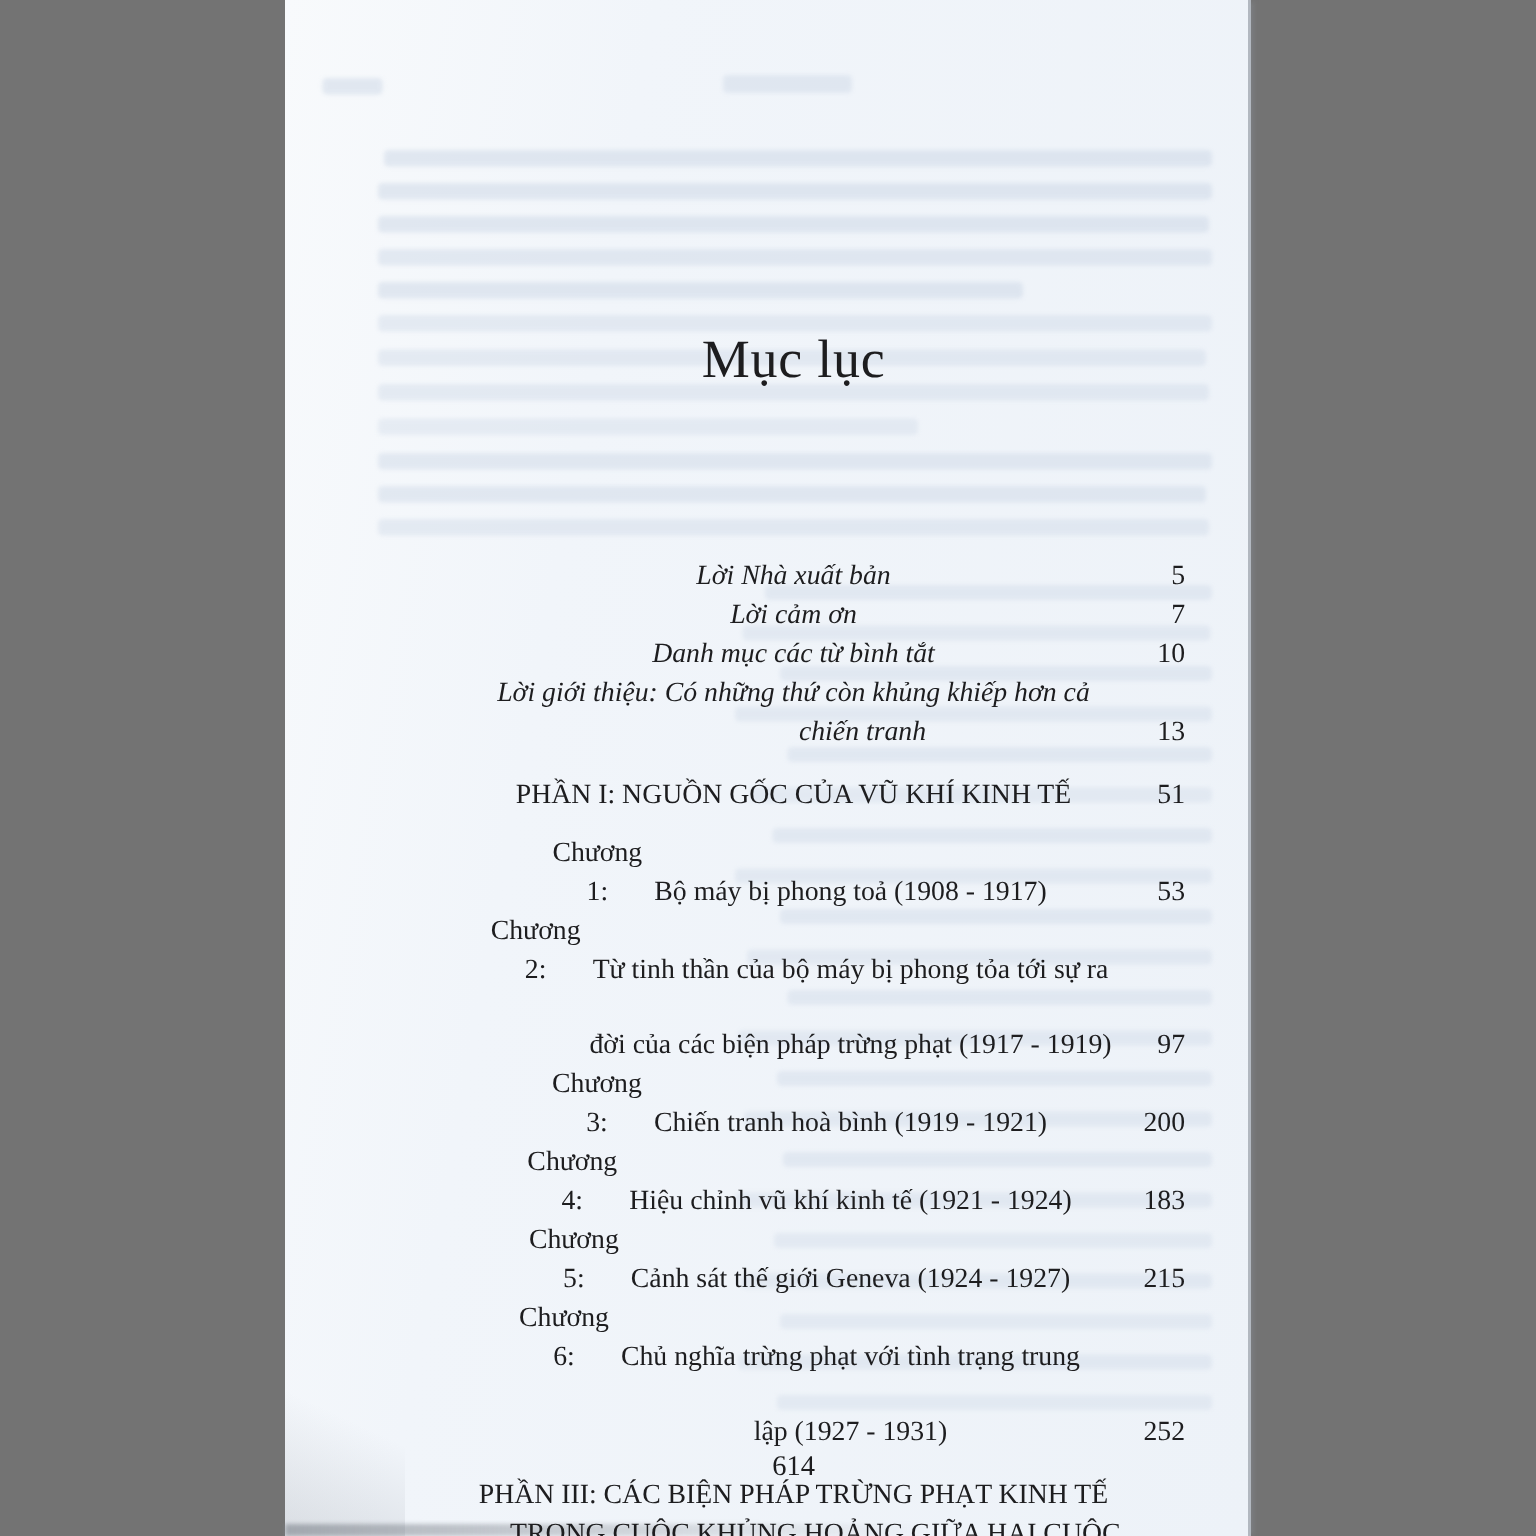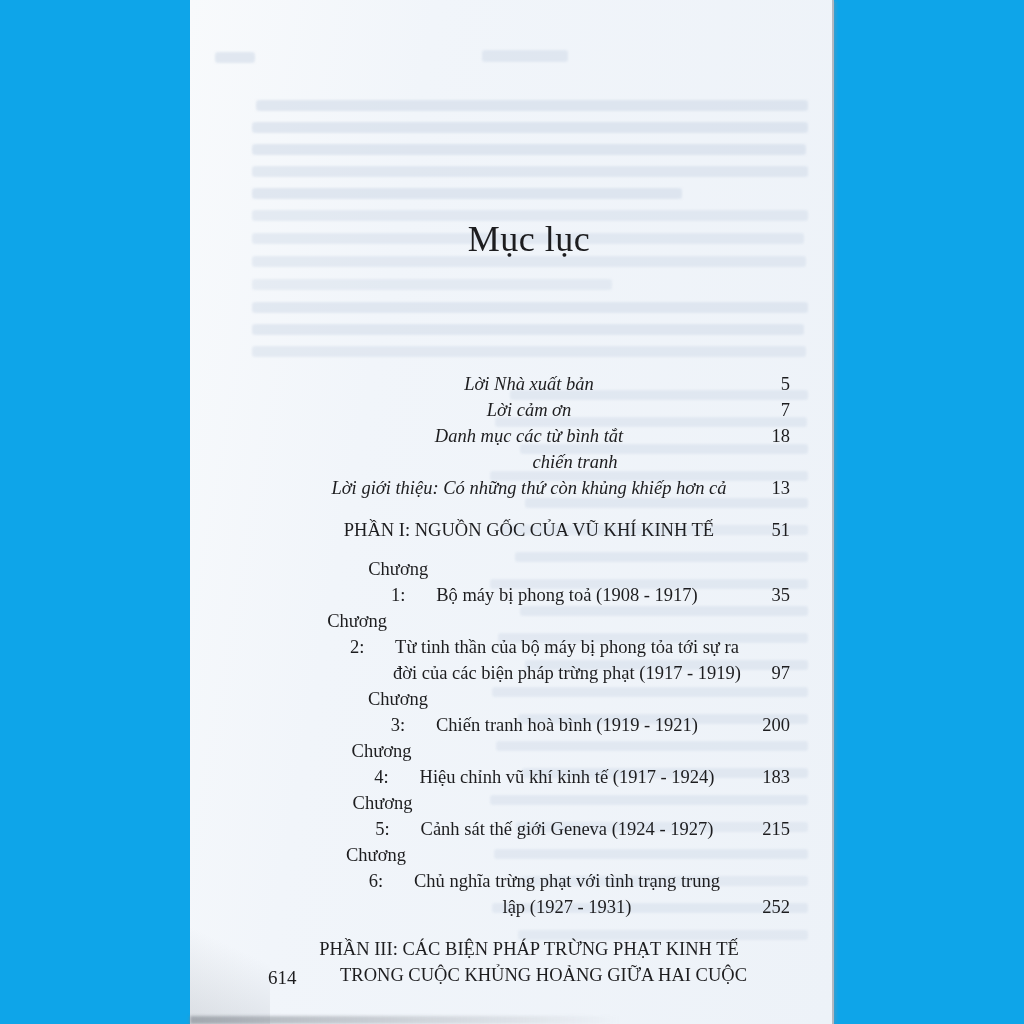--- a/index.html
+++ b/index.html
@@ -1,18 +1,18 @@
 <!DOCTYPE html>
 <html><head>
 <meta charset="utf-8">
 <style>
   html,body { margin:0; padding:0; background:#ffffff; }
   .photo {
     position:relative; width:1024px; height:1024px; overflow:hidden;
-    background:#0ea5e9;
+    background:#737373;
     font-family:"Liberation Serif", serif;
     color:#1d1d1f;
   }
   .page {
     position:absolute; left:190px; top:0; width:642px; height:1024px;
     background:linear-gradient(100deg,#f8fafc 0%,#f1f5fa 30%,#edf2f8 100%);
     border-right:2px solid #b2b8c0;
     box-shadow:3px 0 3px -1px rgba(140,146,155,0.35);
   }
   .bleed { position:absolute; inset:0; z-index:1; }
@@ -34,26 +34,26 @@
     position:absolute; top:216px; left:0; right:0; margin:0;
     text-align:center; font-size:36px; line-height:46px; font-weight:400;
     letter-spacing:0.5px;
   }
   .toc { position:absolute; top:371px; left:0; width:100%; font-size:18.5px; }
   .toc-row { position:relative; line-height:26px;text-align:center; }
   .toc-row .pg { position:absolute; right:0; bottom:0; font-style:normal; }
   .toc-row.intro { font-style:italic; }
   .toc-row.intro .wrap { padding-left:92px; }
   .toc-row.chapter .lbl { display:inline-block; width:76px; }
-  .toc-row.chapter .wrap { padding-left:76px; }
+  .toc-row.chapter .wrap { padding-left:76px;margin-top:24px; }
   .toc-row.part { margin:16px 0 13px 0; }
   .toc-row.part .wrap { padding-left:29px; }
   .folio {
     position:absolute; top:966px; left:0; right:0;
-    font-size:19px; line-height:24px;
+    text-align:center; font-size:19px; line-height:24px;
   }
 </style>
 </head>
 <body>
 
 <div class="photo">
   <div class="page">
 
     <div class="bleed">
         <div class="bleed-bar" style="left: 25px; top: 52px; width: 40px; height: 11px; opacity: 0.5; background: rgb(204, 215, 230);"></div>
@@ -99,46 +99,46 @@
           <div class="toc-row intro">
             <div class="line"><span>Lời Nhà xuất bản</span></div>
             <span class="pg">5</span>
           </div>
           <div class="toc-row intro">
             <div class="line"><span>Lời cảm ơn</span></div>
             <span class="pg">7</span>
           </div>
           <div class="toc-row intro">
             <div class="line"><span>Danh mục các từ bình tắt</span></div>
-            <span class="pg">18</span>
+            <span class="pg">10</span>
           </div>
           <div class="toc-row intro">
+            <div class="line"><span>Lời giới thiệu: Có những thứ còn khủng khiếp hơn cả</span></div>
             <div class="line wrap"><span>chiến tranh</span></div>
-            <div class="line"><span>Lời giới thiệu: Có những thứ còn khủng khiếp hơn cả</span></div>
             <span class="pg">13</span>
           </div>
           <div class="toc-row part">
             <div class="line"><span>PHẦN I: NGUỒN GỐC CỦA VŨ KHÍ KINH TẾ</span></div>
             <span class="pg">51</span>
           </div>
           <div class="toc-row chapter">
             <div class="line"><span class="lbl">Chương 1:</span><span>Bộ máy bị phong toả (1908 - 1917)</span></div>
-            <span class="pg">35</span>
+            <span class="pg">53</span>
           </div>
           <div class="toc-row chapter">
             <div class="line"><span class="lbl">Chương 2:</span><span>Từ tinh thần của bộ máy bị phong tỏa tới sự ra</span></div>
             <div class="line wrap"><span>đời của các biện pháp trừng phạt (1917 - 1919)</span></div>
             <span class="pg">97</span>
           </div>
           <div class="toc-row chapter">
             <div class="line"><span class="lbl">Chương 3:</span><span>Chiến tranh hoà bình (1919 - 1921)</span></div>
             <span class="pg">200</span>
           </div>
           <div class="toc-row chapter">
-            <div class="line"><span class="lbl">Chương 4:</span><span>Hiệu chỉnh vũ khí kinh tế (1917 - 1924)</span></div>
+            <div class="line"><span class="lbl">Chương 4:</span><span>Hiệu chỉnh vũ khí kinh tế (1921 - 1924)</span></div>
             <span class="pg">183</span>
           </div>
           <div class="toc-row chapter">
             <div class="line"><span class="lbl">Chương 5:</span><span>Cảnh sát thế giới Geneva (1924 - 1927)</span></div>
             <span class="pg">215</span>
           </div>
           <div class="toc-row chapter">
             <div class="line"><span class="lbl">Chương 6:</span><span>Chủ nghĩa trừng phạt với tình trạng trung</span></div>
             <div class="line wrap"><span>lập (1927 - 1931)</span></div>
             <span class="pg">252</span>

